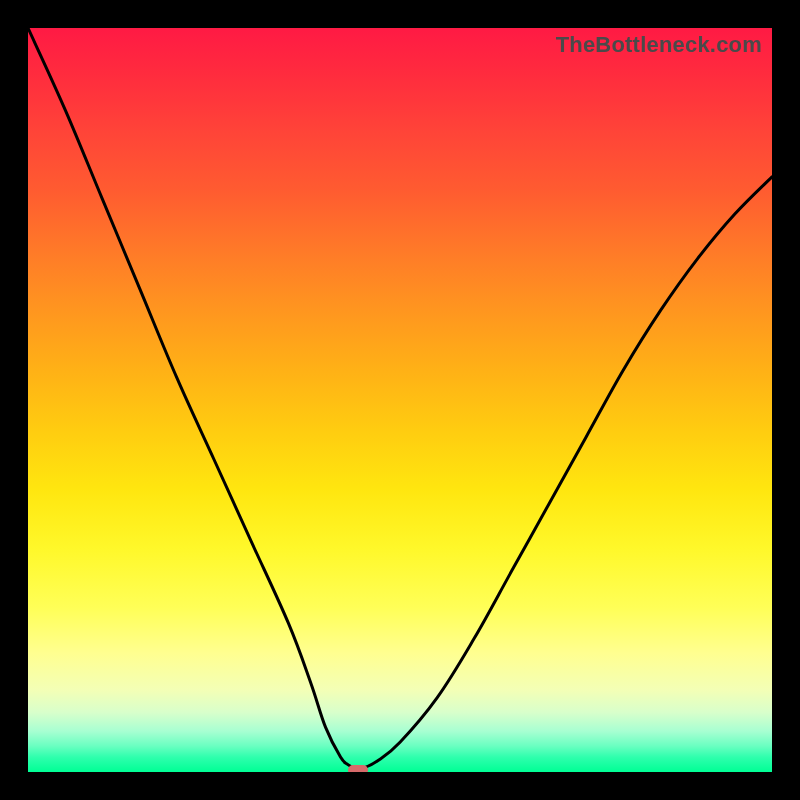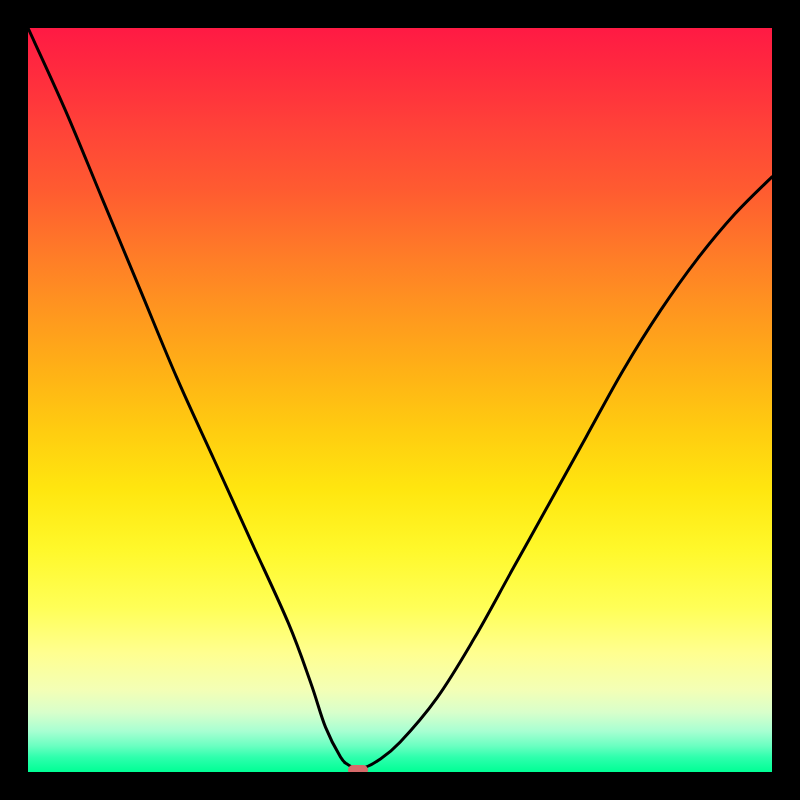--- a/index.html
+++ b/index.html
@@ -76,20 +76,21 @@
   }
 </style>
 </head>
 <body>
 
 <div class="chart-wrap">
 
   <div class="plot-area">
     <div class="gradient-bg"></div>
 
+    <div class="watermark">TheBottleneck.com</div>
 
     <svg class="curve" viewBox="0 0 744 744" preserveAspectRatio="none">
       <path id="curve-path" fill="none" stroke="#000000" stroke-width="3" stroke-linecap="round" stroke-linejoin="round" d="M 0.0 0.0 C 6.7 14.7, 23.8 51.0, 37.2 81.8 C 50.6 112.6, 61.0 139.0, 74.4 171.1 C 87.8 203.3, 98.2 228.3, 111.6 260.4 C 125.0 292.5, 135.4 318.9, 148.8 349.7 C 162.2 380.5, 172.6 402.1, 186.0 431.5 C 199.4 461.0, 209.8 483.9, 223.2 513.4 C 236.6 542.8, 249.7 569.8, 260.4 595.2 C 271.1 620.6, 276.0 636.0, 282.7 654.7 C 289.4 673.5, 292.2 686.0, 297.6 699.4 C 303.0 712.8, 308.5 722.4, 312.5 729.1 C 316.5 735.8, 317.2 734.6, 319.9 736.6 C 322.6 738.6, 324.7 739.6, 327.4 740.3 C 330.0 740.9, 330.8 741.6, 334.8 740.3 C 338.8 738.9, 343.0 737.5, 349.7 732.8 C 356.4 728.2, 361.3 725.6, 372.0 714.2 C 382.7 702.9, 395.8 688.3, 409.2 669.6 C 422.6 650.9, 433.0 632.8, 446.4 610.1 C 459.8 587.3, 470.2 567.2, 483.6 543.1 C 497.0 519.0, 507.4 500.3, 520.8 476.2 C 534.2 452.1, 544.6 433.3, 558.0 409.2 C 571.4 385.1, 581.8 365.0, 595.2 342.2 C 608.6 319.5, 619.0 302.8, 632.4 282.7 C 645.8 262.6, 656.2 248.0, 669.6 230.6 C 683.0 213.2, 693.4 200.7, 706.8 186.0 C 720.2 171.3, 737.3 155.5, 744.0 148.8"></path>
     </svg>
 
     <div id="min-marker" class="minimum-marker" style="left: 329.592px; top: 741.768px; background: rgb(214, 106, 106);"></div>
   </div>
 
 </div>
 

